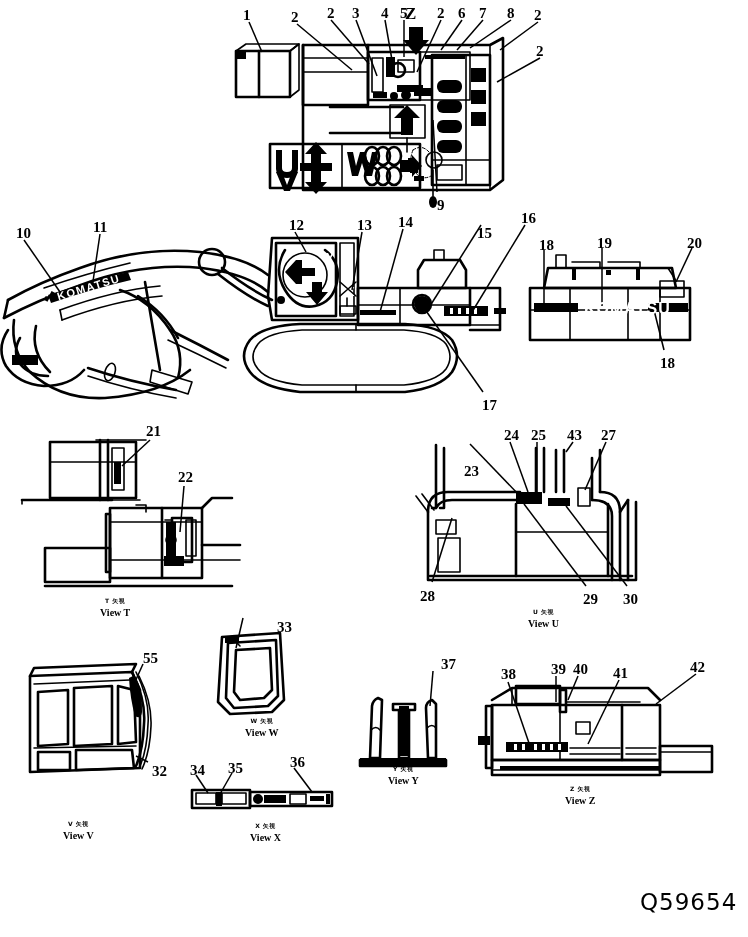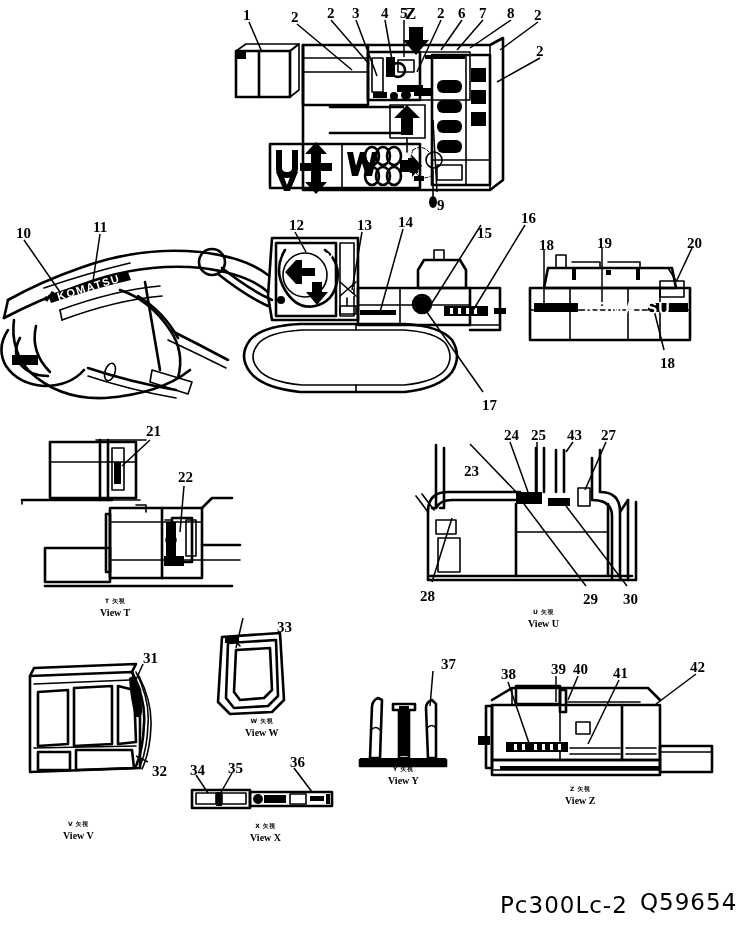--- a/index.html
+++ b/index.html
@@ -470,21 +470,21 @@
       <div class="callout" style="left: 464px; top: 430px; margin-top: 34px;">23</div>
       <div class="callout" style="left: 504px; top: 428px;">24</div>
       <div class="callout" style="left: 531px; top: 428px;">25</div>
       <div class="callout" style="left: 567px; top: 428px;">43</div>
       <div class="callout" style="left: 601px; top: 428px;">27</div>
       <div class="callout" style="left: 420px; top: 589px;">28</div>
       <div class="callout" style="left: 583px; top: 592px;">29</div>
       <div class="callout" style="left: 623px; top: 592px;">30</div>
     </div>
   <div id="callouts-bottom">
-      <div class="callout" style="left: 143px; top: 651px;">31</div>
+      <div class="callout" style="left: 143px; top: 651px;">55</div>
       <div class="callout" style="left: 152px; top: 764px;">32</div>
       <div class="callout" style="left: 237px; top: 620px; margin-left: 40px;">33</div>
       <div class="callout" style="left: 190px; top: 763px;">34</div>
       <div class="callout" style="left: 228px; top: 761px;">35</div>
       <div class="callout" style="left: 290px; top: 755px;">36</div>
       <div class="callout" style="left: 441px; top: 657px;">37</div>
       <div class="callout" style="left: 501px; top: 667px;">38</div>
       <div class="callout" style="left: 551px; top: 662px;">39</div>
       <div class="callout" style="left: 573px; top: 662px;">40</div>
       <div class="callout" style="left: 613px; top: 666px;">41</div>
@@ -517,16 +517,15 @@
       <div class="viewlab" style="left: 388px; top: 765px;">
         <span class="jp">Y  矢視</span>
         <span class="en">View  Y</span>
       </div>
       <div class="viewlab" style="left: 565px; top: 785px;">
         <span class="jp">Z  矢視</span>
         <span class="en">View  Z</span>
       </div>
     </div>
 
-  <div class="hand" style="left:500px;top:892px;">Pc300Lc-2</div>
   <div class="hand" style="left:640px;top:889px;">Q59654</div>
 
 </div>
 
 </body></html>

